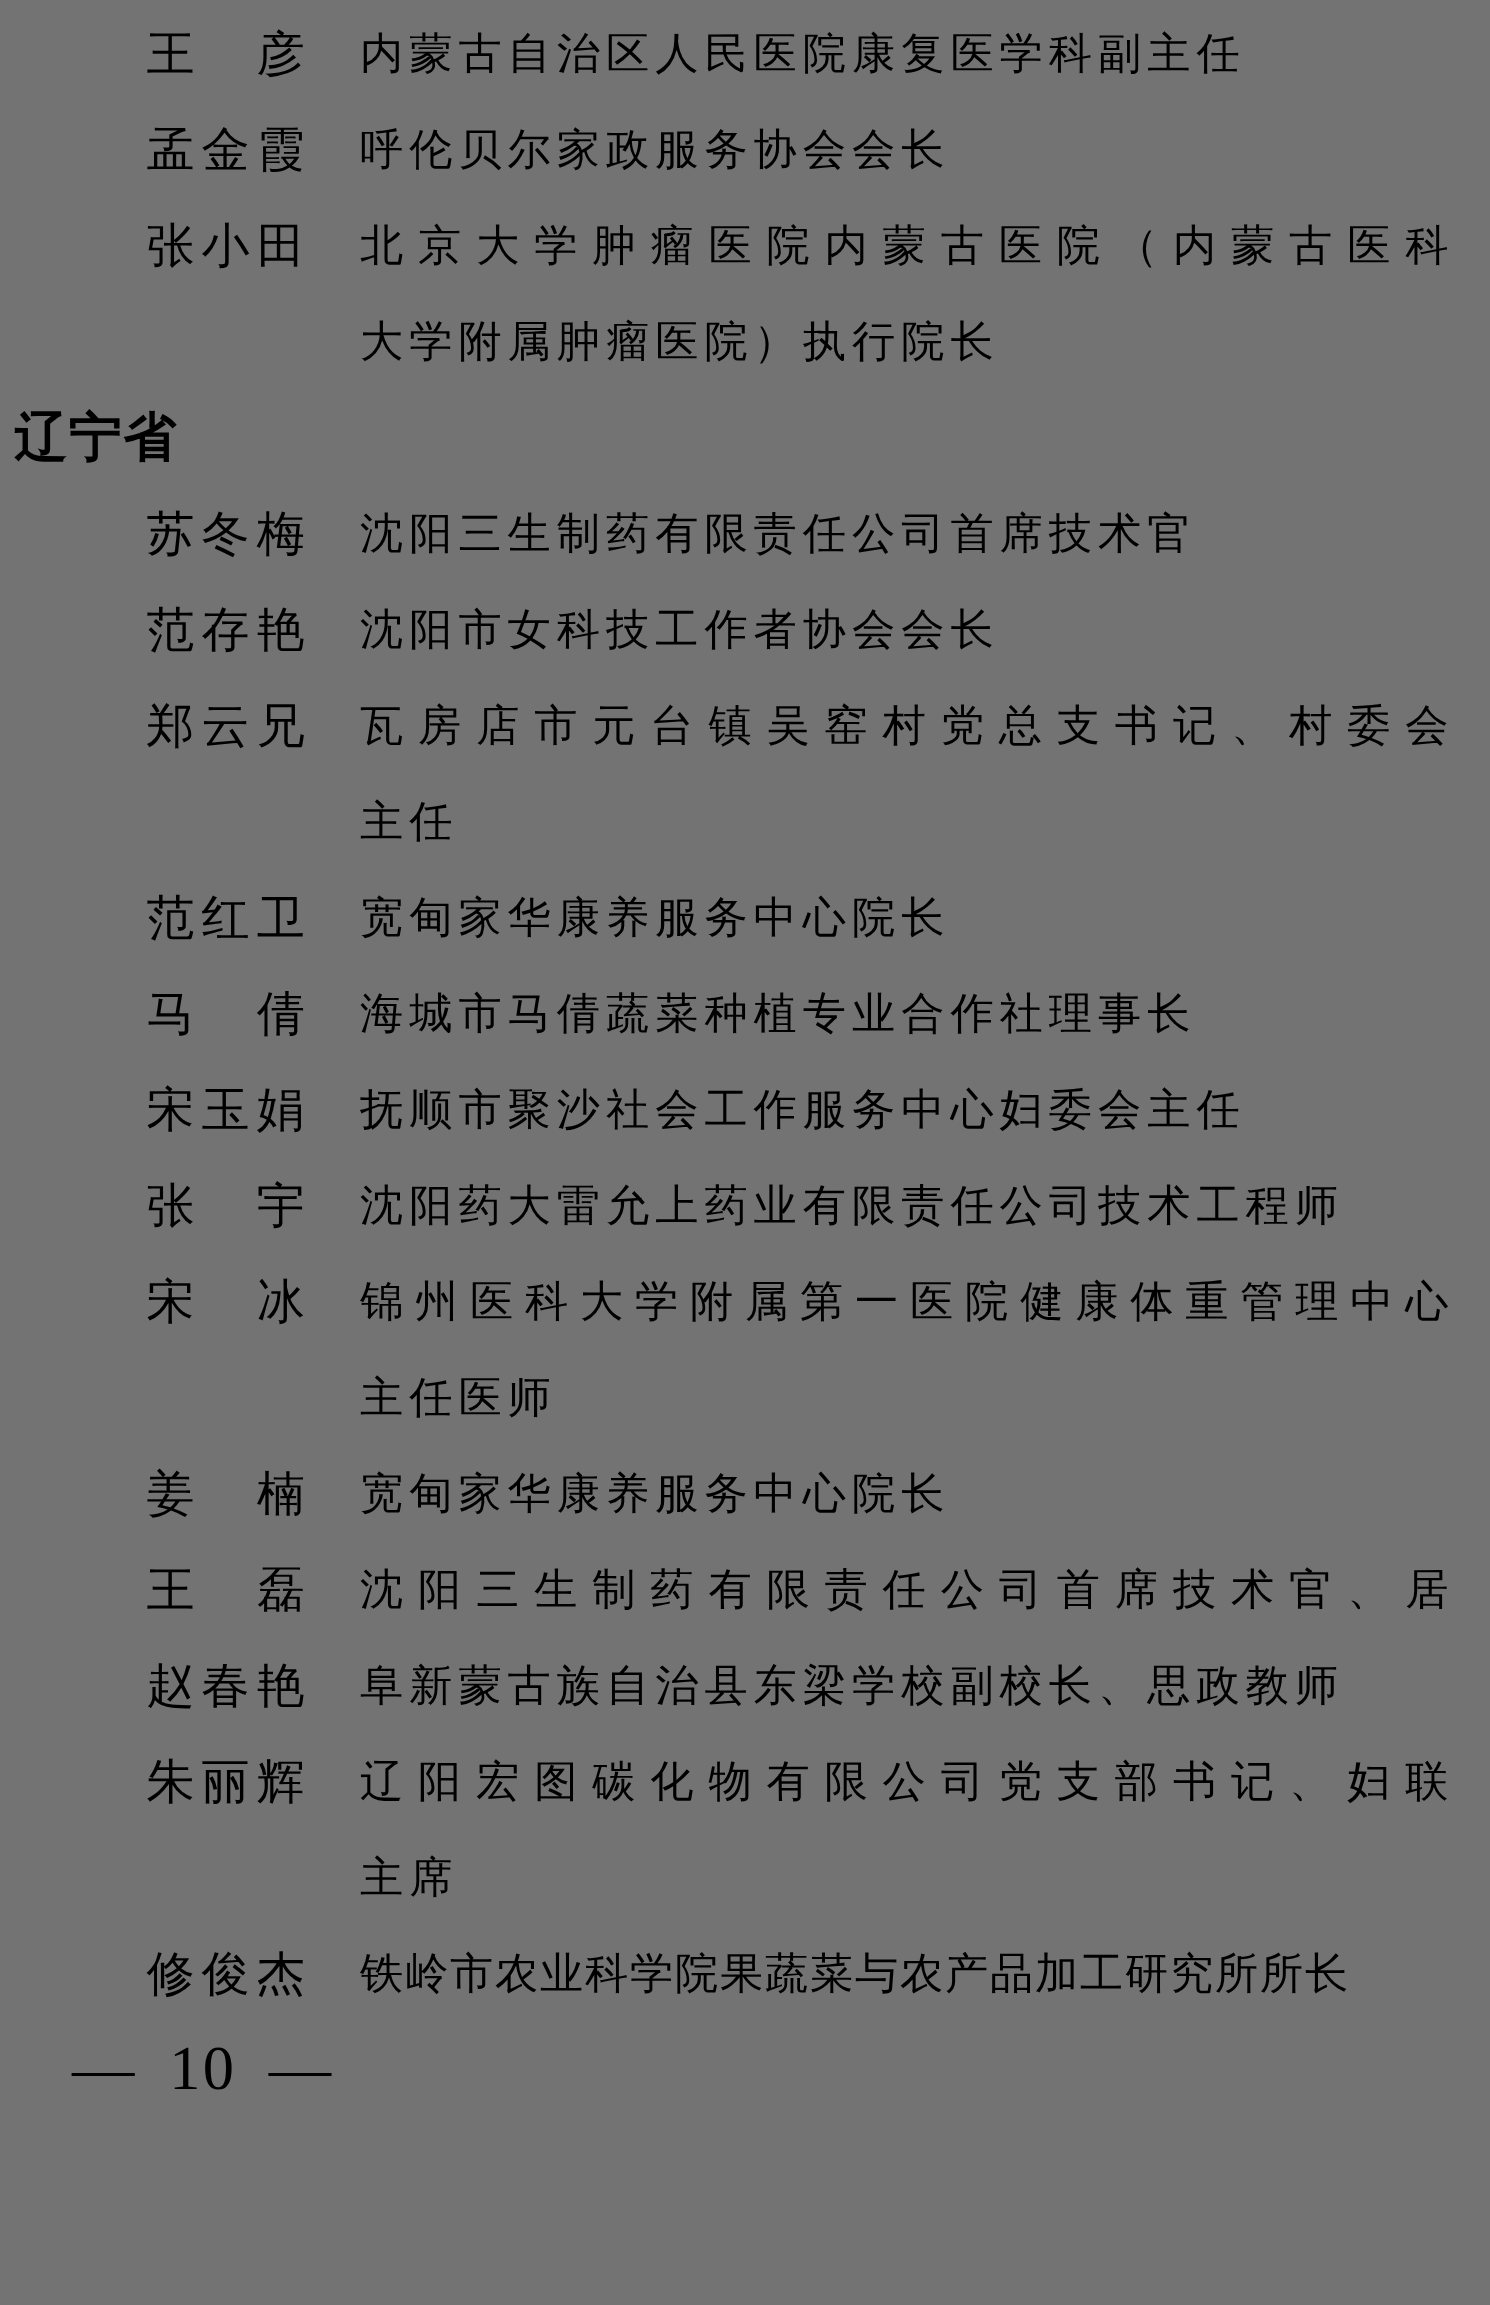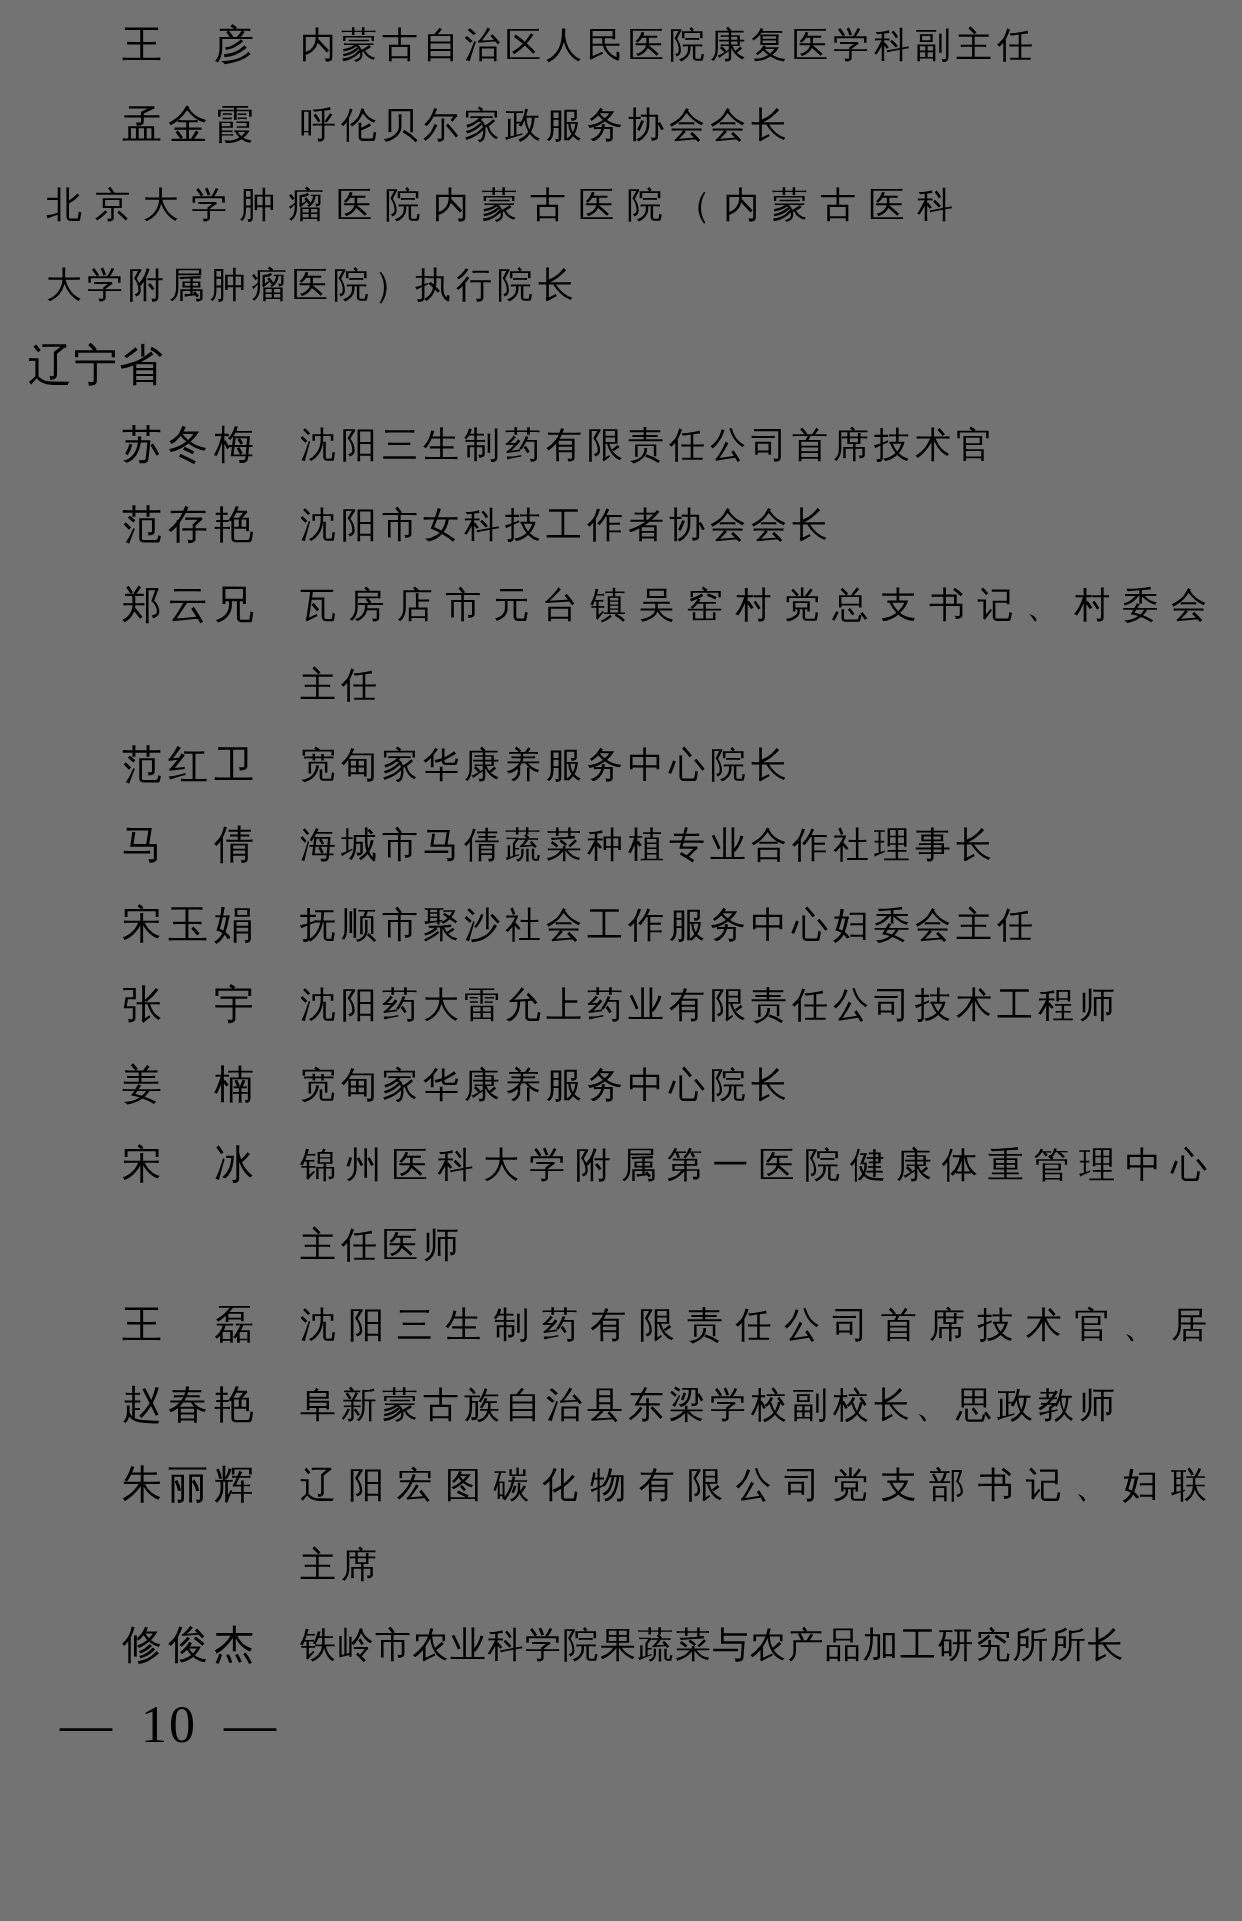--- a/index.html
+++ b/index.html
@@ -13,23 +13,23 @@
     overflow: hidden;
     font-family: "Liberation Serif", "DejaVu Serif", serif;
     color: #000000;
   }
   .content { padding-top: 5px; }
   .row { min-height: 80px; }
 
   
   .header-row { height: 80px; display: flex; align-items: center; }
   .section-header {
-    margin-left: 28px;
+    margin-left: 12px;
     font-family: "Liberation Sans", "DejaVu Sans", sans-serif;
-    font-weight: 400;
+    font-weight: 700;
     font-size: 44px;
     letter-spacing: 1.5px;
     line-height: 80px;
     white-space: nowrap;
   }
 
   
   .entry { display: flex; align-items: flex-start; }
   .entry .name {
     margin-left: 122px;
@@ -84,20 +84,21 @@
   </div>
 
   <div class="row entry">
     <div class="name">孟金霞</div>
     <div class="desc">
   <div class="line">呼伦贝尔家政服务协会会长</div>
 </div>
   </div>
 
   <div class="row entry">
+    <div class="name">张小田</div>
     <div class="desc">
   <div class="line stretch">北京大学肿瘤医院内蒙古医院（内蒙古医科</div>
 
   <div class="line">大学附属肿瘤医院）执行院长</div>
 </div>
   </div>
 
   <div class="row header-row">
     <div class="section-header">辽宁省</div>
   </div>
@@ -147,32 +148,32 @@
   </div>
 
   <div class="row entry">
     <div class="name">张宇</div>
     <div class="desc">
   <div class="line">沈阳药大雷允上药业有限责任公司技术工程师</div>
 </div>
   </div>
 
   <div class="row entry">
+    <div class="name">宋冰</div>
+    <div class="desc">
+  <div class="line stretch">锦州医科大学附属第一医院健康体重管理中心</div>
+
+  <div class="line">主任医师</div>
+</div>
+  </div>
+
+  <div class="row entry">
     <div class="name">姜楠</div>
     <div class="desc">
   <div class="line">宽甸家华康养服务中心院长</div>
-</div>
-  </div>
-
-  <div class="row entry">
-    <div class="name">宋冰</div>
-    <div class="desc">
-  <div class="line stretch">锦州医科大学附属第一医院健康体重管理中心</div>
-
-  <div class="line">主任医师</div>
 </div>
   </div>
 
   <div class="row entry">
     <div class="name">王磊</div>
     <div class="desc">
   <div class="line stretch">沈阳三生制药有限责任公司首席技术官、居</div>
 
 </div>
   </div>

